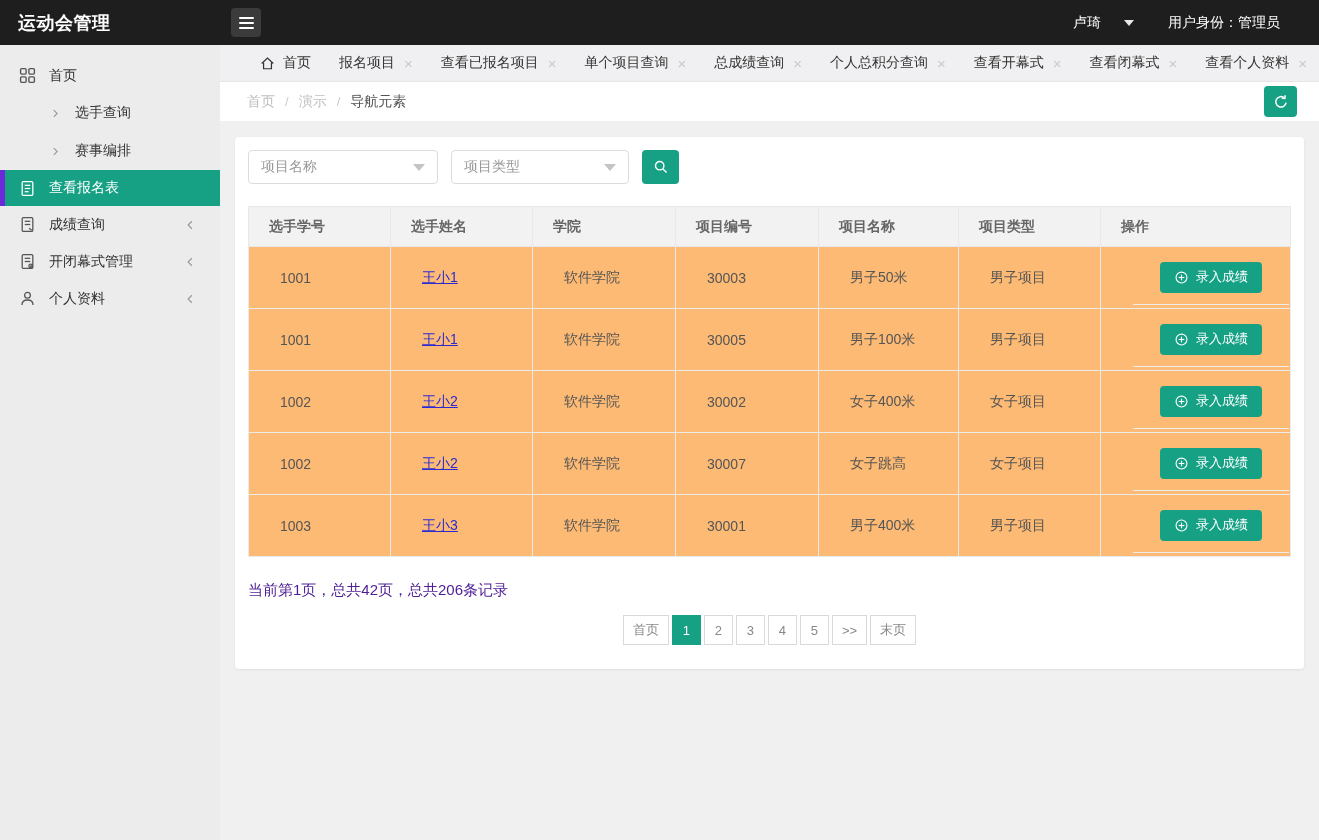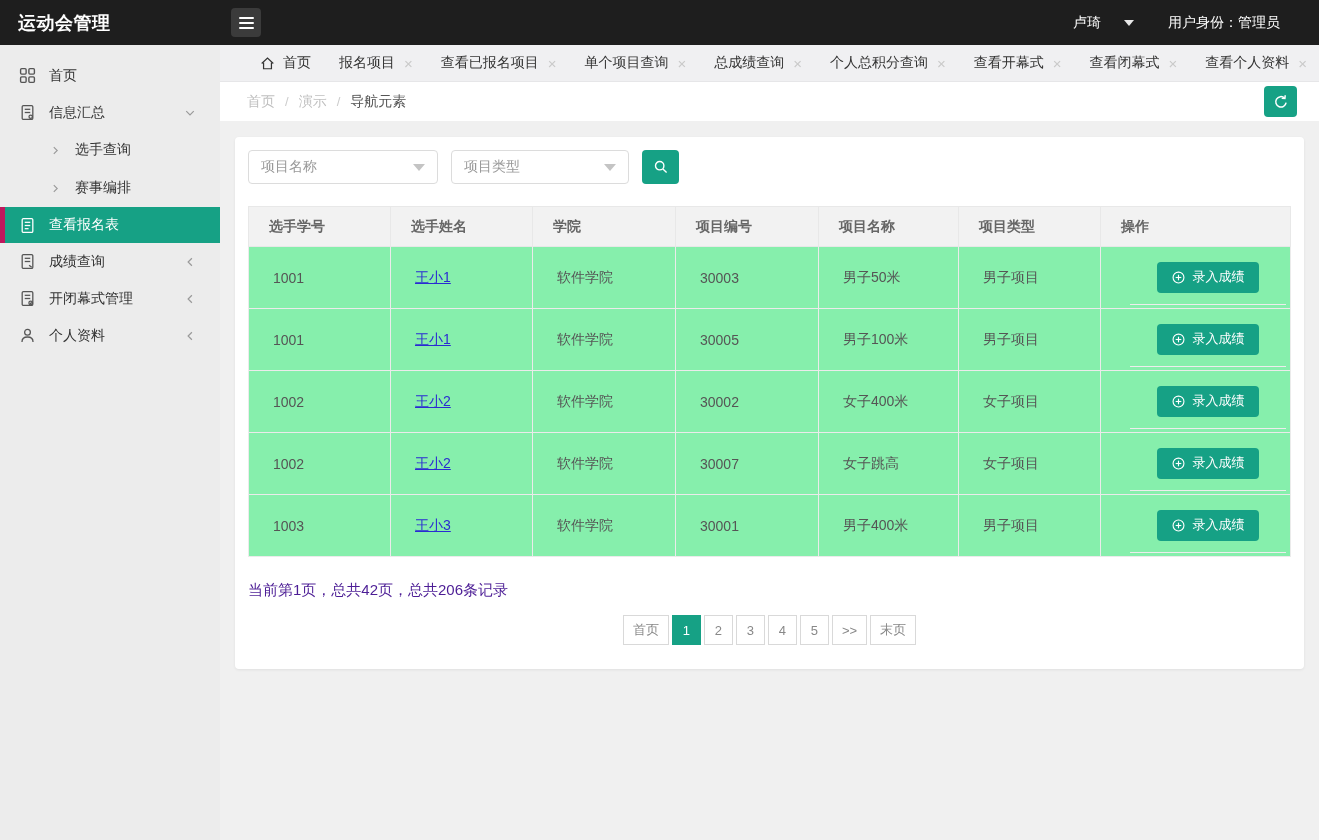--- a/index.html
+++ b/index.html
@@ -19,21 +19,21 @@
   .caret-down { width:0; height:0; border-left:5px solid transparent; border-right:5px solid transparent; border-top:6px solid #e8e8e8; }
 
   
   .layout { flex:1; display:flex; min-height:0; }
   .sidebar { width:220px; background:#ececec; padding-top:12px; flex:0 0 220px; }
   .side-item { height:37px; display:flex; align-items:center; padding-left:19px; font-size:14px; color:#333; cursor:pointer; }
   .side-item .sicon { width:17px; height:17px; color:#555; margin-right:13px; flex:0 0 17px; }
   .side-item .sarrow { margin-left:auto; margin-right:24px; color:#9a9a9a; width:12px; height:12px; }
   .side-sub { height:38px; display:flex; align-items:center; padding-left:38px; font-size:14px; color:#333; cursor:pointer;margin-left:12px; }
   .side-sub .subarrow { width:11px; height:11px; color:#999; margin-right:14px; }
-  .side-item.active { background:#16a185; color:#fff; border-left:5px solid #be185d; padding-left:14px; height:36px; }
+  .side-item.active { background:#16a185; color:#fff; border-left:5px solid #6d28d9; padding-left:14px; height:36px; }
   .side-item.active .sicon, .side-item.active .sarrow { color:#fff; }
   svg { display:block; }
 
   .main { flex:1; display:flex; flex-direction:column; background:#f0f0f0; min-width:0; }
 
   
   .tabbar { height:37px; flex:0 0 37px; background:#f0f0f2; display:flex; align-items:center; padding-left:26px; border-bottom:1px solid #e6e6e8; }
   .tab { display:flex; align-items:center; height:100%; padding:0 14px; font-size:14px; color:#333; cursor:pointer; white-space:nowrap; }
   .tab .ticon { width:15px; height:15px; margin-right:8px; color:#333; }
   .tab .tclose { margin-left:9px; color:#c9c9c9; font-size:15px; line-height:1; cursor:pointer; }
@@ -52,21 +52,21 @@
   .filter-row { margin:0 13px; display:flex; align-items:center; gap:13px; }
   .fake-select { width:190px; height:34px; border:1px solid #dcdcdc; border-radius:4px; background:#fff; display:flex; align-items:center;
                  padding:0 12px; font-size:14px; color:#999; cursor:pointer; position:relative; }
   .fake-select.type { width:178px; }
   .fake-select .sel-caret { margin-left:auto; width:0; height:0; border-left:6px solid transparent; border-right:6px solid transparent; border-top:7px solid #c4c4c4; }
   .search-btn { width:37px; height:34px; background:#16a185; border:none; border-radius:4px; display:flex; align-items:center; justify-content:center; cursor:pointer; }
 
   table.data { margin:22px 13px 0 13px; width:1043px; border-collapse:collapse; table-layout:fixed; font-size:14px; }
   table.data th { background:#f2f2f2; color:#666; font-weight:700; height:40px; text-align:left; padding-left:20px;
                   border:1px solid #e8e8e8; }
-  table.data td { height:62px; padding-left:24px; border:1px solid #ebebeb; color:#555; background:#86efac; }
+  table.data td { height:62px; padding-left:31px; border:1px solid #ebebeb; color:#555; background:#fdba74; }
   td.c-id { color:#2a2ad2; }
   td.c-name span { color:#2a2ad2; text-decoration:underline; cursor:pointer; }
   td.c-code { color:#2f9e44; }
   td.c-pname { color:#2f9e44; }
   td.c-action { padding-left:0; text-align:center; }
   .entry-btn { background:#16a185; color:#fff; border:none; border-radius:4px; height:31px; padding:0 14px; font-size:13px;
                display:inline-flex; align-items:center; gap:7px; cursor:pointer;margin-top:11px; }
   .entry-btn .picon { width:15px; height:15px; }
   .action-line { width:156px; height:1px; background:#ededed; margin:11px auto 0 auto; }
 
@@ -107,36 +107,20 @@
           <svg viewBox="0 0 16 16" width="17" height="17" fill="none" stroke="currentColor" stroke-width="1.3">
             <rect x="1.5" y="1.5" width="5.2" height="5.2" rx="1"></rect>
               <rect x="9.3" y="1.5" width="5.2" height="5.2" rx="1"></rect>
             <rect x="1.5" y="9.3" width="5.2" height="5.2" rx="1"></rect>
               <rect x="9.3" y="9.3" width="5.2" height="5.2" rx="1"></rect>
           </svg>
           </span>
         <span class="slabel">首页</span>
       </div>
 
-      <div class="side-item">
-        <span class="sicon">
-          <svg viewBox="0 0 16 16" width="17" height="17" fill="none" stroke="currentColor" stroke-width="1.2">
-            <rect x="3" y="1.5" width="10" height="13" rx="1.2"></rect>
-              <line x1="5.4" y1="5" x2="10.6" y2="5"></line>
-              <line x1="5.4" y1="8" x2="10.6" y2="8"></line>
-              <circle cx="11" cy="12" r="1.6"></circle>
-          </svg>
-          </span>
-        <span class="slabel">信息汇总</span>
-        <span class="sarrow">
-          <svg viewBox="0 0 16 16" width="12" height="12" fill="none" stroke="currentColor" stroke-width="1.6">
-              <polyline points="3,5.5 8,10.5 13,5.5"></polyline>
-            </svg>
-          </span>
-      </div>
 
       <div class="side-sub">
         <span class="subarrow">
           <svg viewBox="0 0 16 16" width="11" height="11" fill="none" stroke="currentColor" stroke-width="1.6">
               <polyline points="5.5,3 10.5,8 5.5,13"></polyline>
             </svg>
           </span>
         <span>选手查询</span>
       </div>
       <div class="side-sub">

